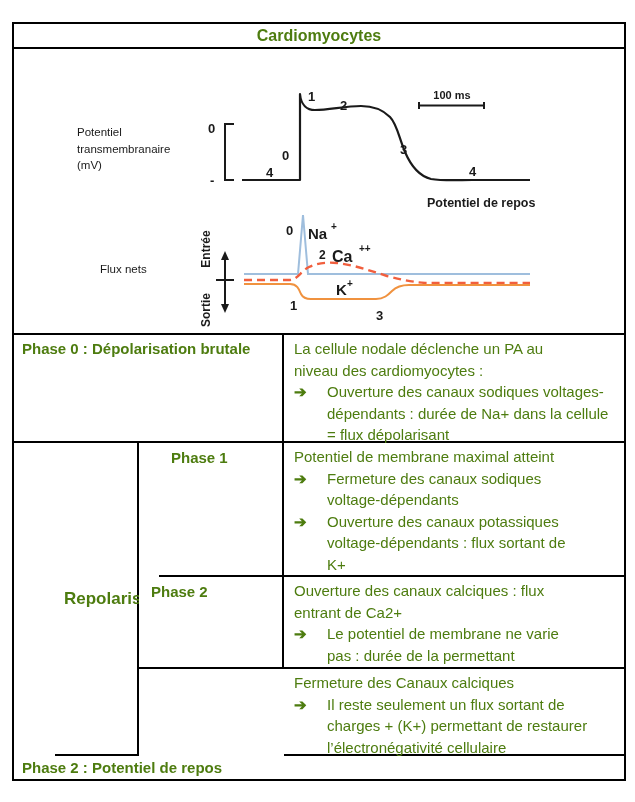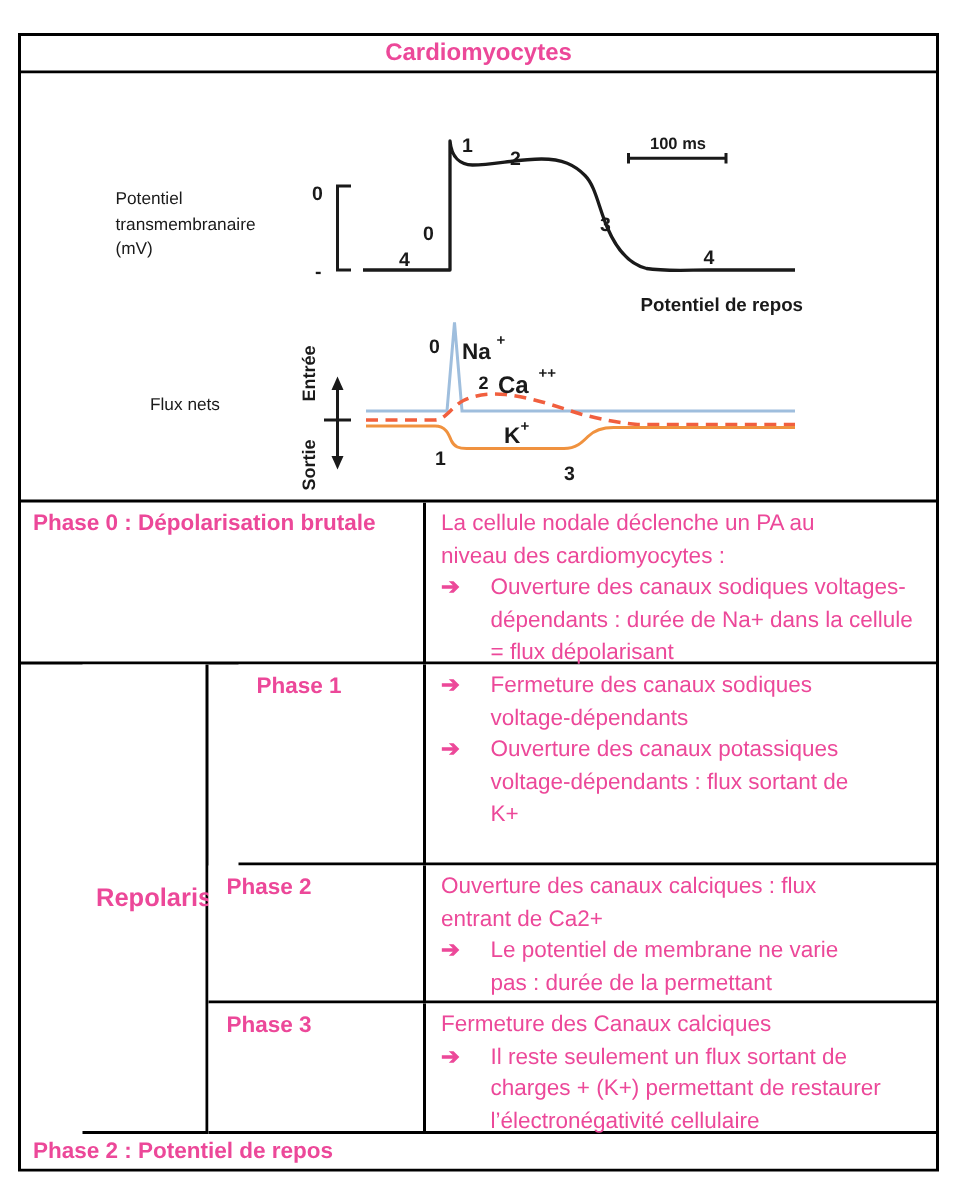--- a/index.html
+++ b/index.html
@@ -1,17 +1,17 @@
 <!DOCTYPE html>
 <html><head>
 <meta charset="utf-8">
 <style>
   html,body{margin:0;padding:0;background:#fff;}
   .page{position:relative;width:635px;height:802px;background:#ffffff;
-        font-family:"Liberation Sans",sans-serif;color:#ec4899;overflow:hidden;}
+        font-family:"Liberation Sans",sans-serif;color:#4d7c0f;overflow:hidden;}
   .doc{position:absolute;left:12px;top:22px;width:614px;height:759px;
        border:2px solid #000;display:grid;box-sizing:border-box;
        grid-template-columns:125px 145px 340px;
        grid-template-rows:25px 286px 108px 134px 92px 87px 23px;}
   .cell{box-sizing:border-box;background:#fff;}
   .br{border-right:2px solid #000;}
   .bb{border-bottom:2px solid #000;}
   .title-cell{grid-column:1/4;grid-row:1;display:flex;align-items:center;justify-content:center;
               font-weight:bold;font-size:16px;}
   .diagram-cell{grid-column:1/4;grid-row:2;position:relative;}
@@ -107,20 +107,21 @@
         <span class="btext">Ouverture des canaux sodiques voltages-
 dépendants : durée de Na+ dans la cellule
 = flux dépolarisant</span>
       </div>
     </div>
 
     <div class="cell repol br bb">Repolarisation</div>
 
     <div class="cell plabel br bb" style="grid-row:4;margin-left:20px;">Phase 1</div>
     <div class="cell pdesc bb desc" style="grid-row:4;">
+      <div class="intro">Potentiel de membrane maximal atteint</div>
       <div class="bullet">
         <span class="arrow">➔</span>
         <span class="btext">Fermeture des canaux sodiques
 voltage-dépendants</span>
       </div>
       <div class="bullet">
         <span class="arrow">➔</span>
         <span class="btext">Ouverture des canaux potassiques
 voltage-dépendants : flux sortant de
 K+</span>
@@ -131,21 +132,20 @@
     <div class="cell pdesc bb desc" style="grid-row:5;">
       <div class="intro">Ouverture des canaux calciques : flux
 entrant de Ca2+</div>
       <div class="bullet">
         <span class="arrow">➔</span>
         <span class="btext">Le potentiel de membrane ne varie
 pas : durée de la permettant</span>
       </div>
     </div>
 
-    <div class="cell plabel br bb" style="grid-row:6;">Phase 3</div>
     <div class="cell pdesc bb desc" style="grid-row:6;">
       <div class="intro">Fermeture des Canaux calciques</div>
       <div class="bullet">
         <span class="arrow">➔</span>
         <span class="btext">Il reste seulement un flux sortant de
 charges + (K+) permettant de restaurer
 l’électronégativité cellulaire</span>
       </div>
     </div>
 

